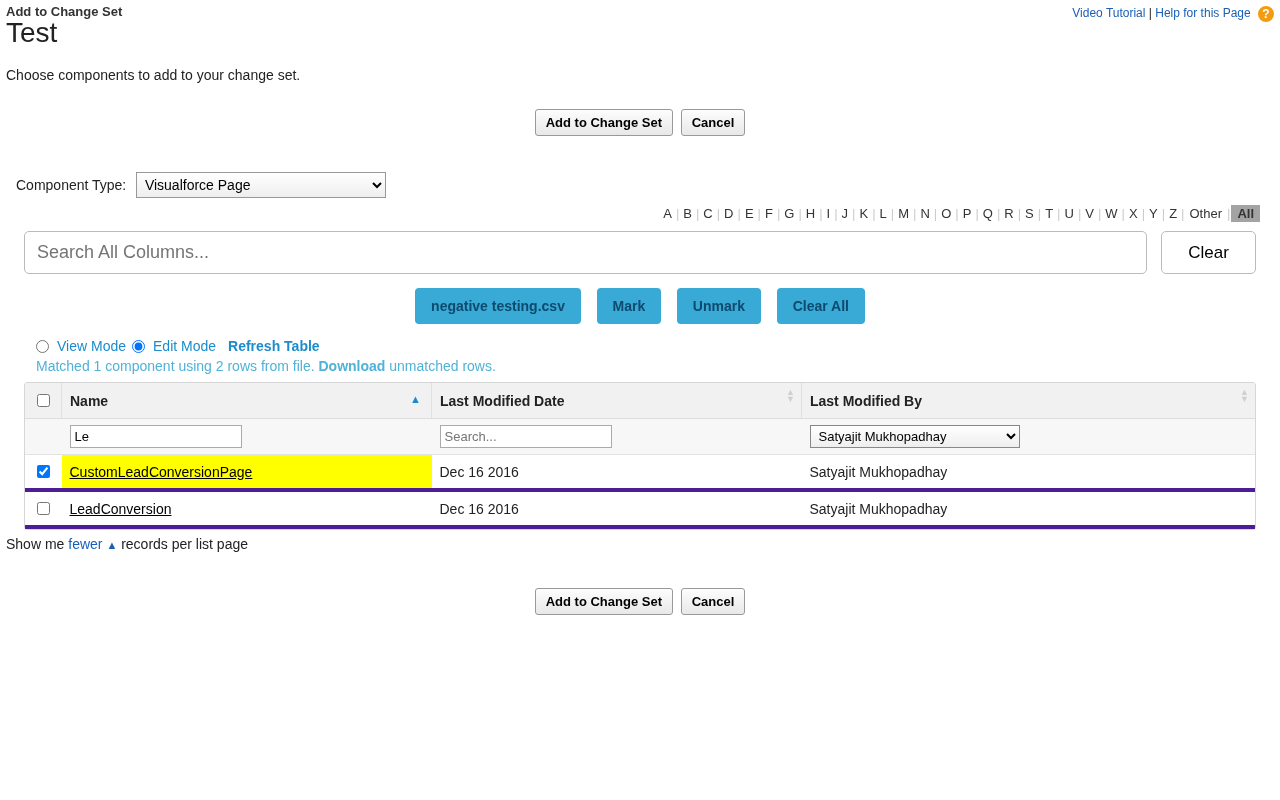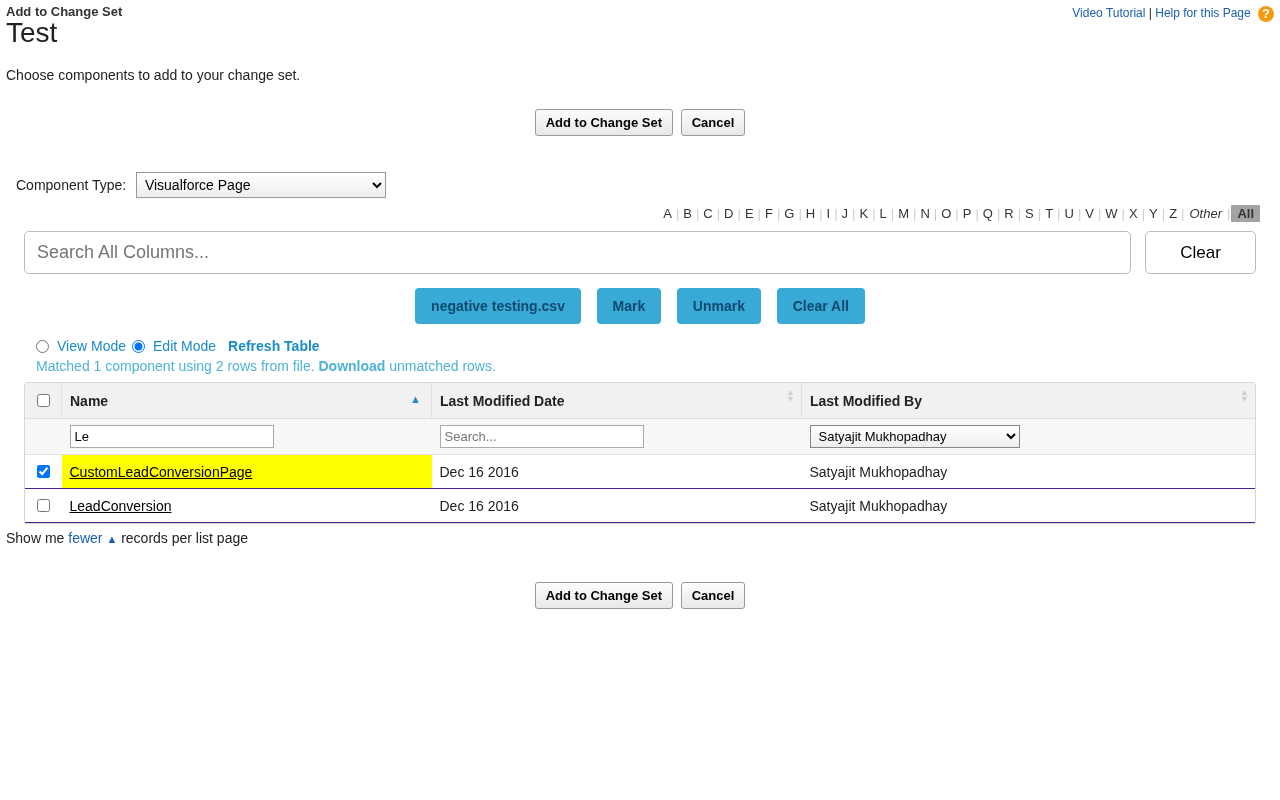--- a/index.html
+++ b/index.html
@@ -43,33 +43,33 @@
     background: linear-gradient(#fff,#eee); border: 1px solid #999;
   }
   .alpha-nav {
     text-align: right; font-size: 13px;
     margin: 4px 14px 10px 0; color: #333;
   }
   .alpha-nav span {
     padding: 0 3px; color: #333; cursor: pointer;
   }
   .alpha-nav .sep { color: #ccc; padding: 0 1px; cursor: default; }
-  .alpha-nav .other { padding: 0 4px; font-style: italic; }
+  .alpha-nav .other { padding: 0 4px; }
   .alpha-nav .selected {
     background: #a3a3a3; padding: 1px 6px; font-weight: bold;
   }
   .search-row {
     display: flex; gap: 14px; margin: 8px 18px 14px 18px;
   }
   .search-input {
     flex: 1; font-size: 18px; padding: 10px 12px;
     border: 1px solid #bbb; border-radius: 5px; color: #888;
   }
   .clear-btn {
-    width: 111px; font-size: 17px; background: #fff;
+    width: 95px; font-size: 17px; background: #fff;
     border: 1px solid #bbb; border-radius: 5px; cursor: pointer;
   }
   .blue-btn-row { text-align: center; margin: 6px 0 14px 0; }
   .blue-btn {
     background: #39a9d6; color: #0c4a6e; border: none;
     border-radius: 4px; padding: 10px 16px; font-size: 14px;
     font-weight: bold; cursor: pointer; margin: 0 6px;
   }
   .mode-row {
     margin: 6px 0 4px 30px; font-size: 14px;
@@ -91,28 +91,28 @@
   table.data thead th:last-child { border-right: none; }
   .sort-icon { color: #1a8ccc; font-size: 11px; position: absolute; right: 10px; top: 10px; }
   .sort-arrows {
     position: absolute; right: 6px; top: 6px; color: #cfcfcf;
     font-size: 9px; display: flex; flex-direction: column; line-height: 7px;
   }
   table.data tbody tr.filter-row td {
     background: #f7f7f7; padding: 6px 8px; border-bottom: 1px solid #e2e2e2;
   }
   .filter-input {
-    width: 204px; padding: 3px 4px; border: 1px solid #aaa; font-size: 13px;
+    width: 172px; padding: 3px 4px; border: 1px solid #aaa; font-size: 13px;
   }
   .filter-select {
     width: 210px; padding: 2px 4px; border: 1px solid #888;
     background: linear-gradient(#fff,#eee); font-size: 13px;
   }
   table.data tbody tr.data-row td {
-    padding: 7px 8px; border-bottom: 1px solid #4c1d95;
+    padding: 7px 8px; border-bottom: 4px solid #4c1d95;
   }
   .row-highlight { background: #ffff00; }
   .name-link { text-decoration: underline; color: #000; cursor: pointer; }
   .checkbox-cell { width: 36px; text-align: center; }
   .pager {
     text-align: left; font-size: 14px; margin: 6px 0 36px 0;
   }
   .pager .fewer { color: #1a5fb4; cursor: pointer; }
   .pager .tri { color: #1a5fb4; font-size: 11px; }
   .col-name { width: 370px; }

